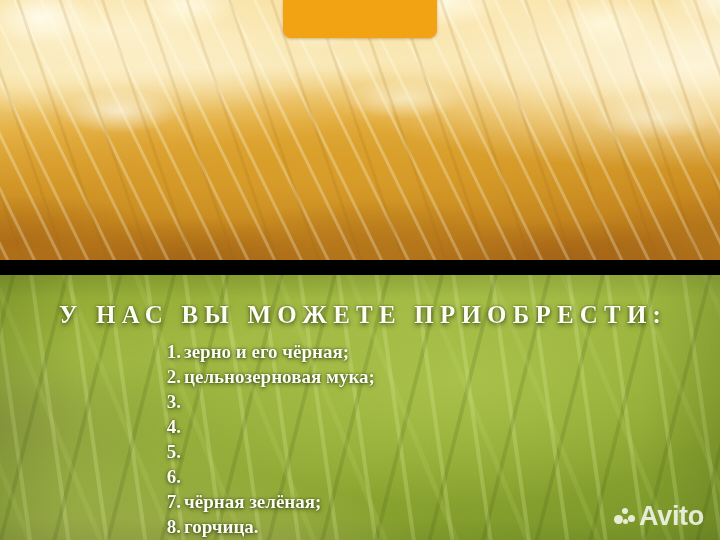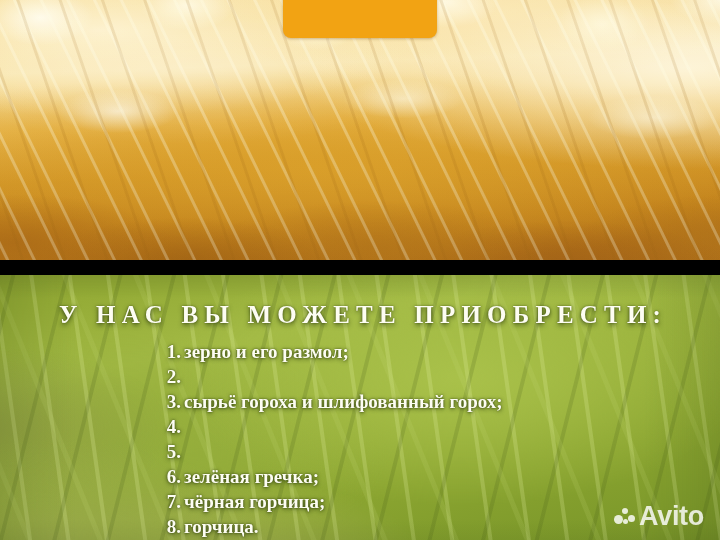--- a/index.html
+++ b/index.html
@@ -295,42 +295,41 @@
     <div class="layer blades-c"></div>
     <div class="layer grass-vignette"></div>
 
     <div class="content">
 
       <div class="headline">У НАС ВЫ МОЖЕТЕ ПРИОБРЕСТИ:</div>
 
       <div class="list">
         <div class="item">
           <span class="num">1.</span>
-          <span class="txt">зерно и его размол;</span>
+          <span class="txt">зерно и его чёрная;</span>
         </div>
         <div class="item">
           <span class="num">2.</span>
+          <span class="txt">цельнозерновая мука;</span>
         </div>
         <div class="item">
           <span class="num">3.</span>
-          <span class="txt">сырьё гороха и шлифованный горох;</span>
         </div>
         <div class="item">
           <span class="num">4.</span>
         </div>
         <div class="item">
           <span class="num">5.</span>
         </div>
         <div class="item">
           <span class="num">6.</span>
-          <span class="txt">зелёная гречка;</span>
         </div>
         <div class="item">
           <span class="num">7.</span>
-          <span class="txt">чёрная горчица;</span>
+          <span class="txt">чёрная зелёная;</span>
         </div>
         <div class="item">
           <span class="num">8.</span>
           <span class="txt">горчица.</span>
         </div>
       </div>
 
     </div>
   </div>
 

